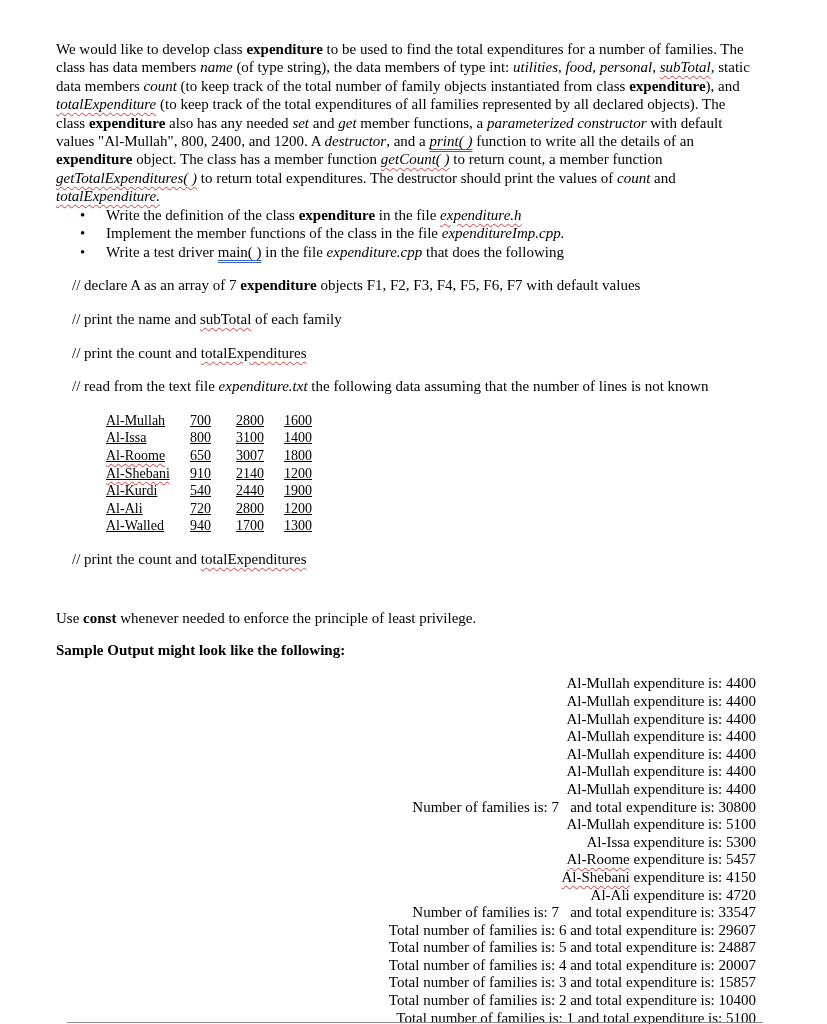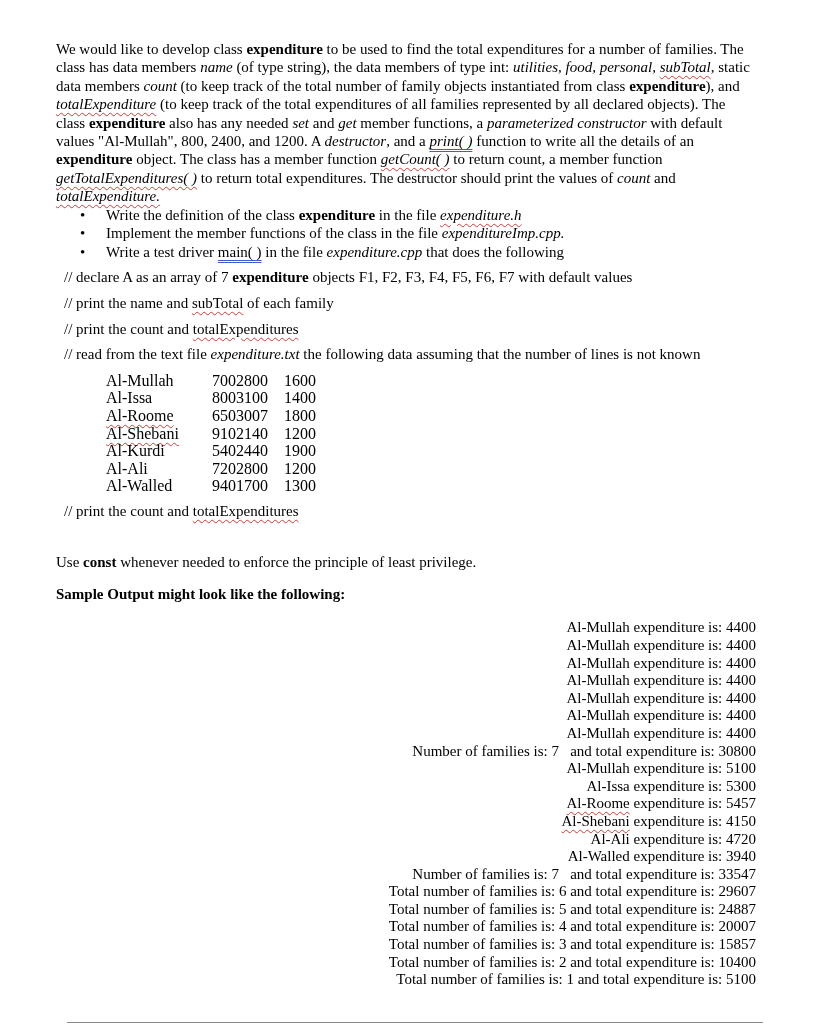--- a/index.html
+++ b/index.html
@@ -5,25 +5,25 @@
   html, body { margin: 0; padding: 0; background: #ffffff; }
   body { width: 827px; height: 1024px; position: relative; overflow: hidden;
          font-family: "Liberation Serif", "DejaVu Serif", serif; color: #000; font-size: 15px; }
   .page { position: absolute; left: 56px; top: 40px; width: 700px; }
   .para { line-height: 18.4px; margin: 0; }
   .sq-red { text-decoration: underline wavy #d23b3b; text-decoration-thickness: 1px; text-underline-offset: 3px; }
   .sq-blue { text-decoration: underline double #3b5fd2; text-decoration-thickness: 1px; text-underline-offset: 3px; }
   ul.bullets { list-style: none; margin: 0; padding: 0; }
   ul.bullets li { position: relative; padding-left: 50px; line-height: 18.6px; }
   ul.bullets li .dot { position: absolute; left: 24px; top: 0; }
-  .comment { line-height: 17.6px; margin: 8px; }
+  .comment { line-height: 17.6px; margin: 16px; }
   table.data { border-collapse: collapse; margin-left: 50px; }
-  table.data td { padding: 0; line-height: 17.6px; font-size: 16px; }
+  table.data td { padding: 0; line-height: 17.6px; font-size: 14px; text-decoration: underline; }
   table.data td.nm { width: 84px; }
-  table.data td.n1 { width: 46px; text-align: right; }
+  table.data td.n1 { width: 46px; text-align: left; }
   table.data td.n2 { width: 48px; text-align: left; }
   table.data td.n3 { width: 46px; }
   .out { line-height: 17.6px; margin: 0; text-align: right; }
   .bottom-line { position: absolute; left: 67px; top: 1022px; width: 696px; height: 1px; background: #8a8a8a; }
 </style>
 </head>
 <body>
 
 <div class="page">
 
@@ -106,21 +106,20 @@
     <p class="out">Al-Mullah expenditure is: 4400</p>
     <p class="out">Al-Mullah expenditure is: 4400</p>
     <p class="out">Al-Mullah expenditure is: 4400</p>
     <p class="out">Al-Mullah expenditure is: 4400</p>
     <p class="out" style="white-space:pre">Number of families is: 7   and total expenditure is: 30800</p>
     <p class="out">Al-Mullah expenditure is: 5100</p>
     <p class="out">Al-Issa expenditure is: 5300</p>
     <p class="out"><span class="sq-red">Al-Roome</span> expenditure is: 5457</p>
     <p class="out"><span class="sq-red">Al-Shebani</span> expenditure is: 4150</p>
     <p class="out">Al-Ali expenditure is: 4720</p>
-    <p class="out">Al-Walled expenditure is: 3940</p>
     <p class="out" style="white-space:pre">Number of families is: 7   and total expenditure is: 33547</p>
     <p class="out">Total number of families is: 6 and total expenditure is: 29607</p>
     <p class="out">Total number of families is: 5 and total expenditure is: 24887</p>
     <p class="out">Total number of families is: 4 and total expenditure is: 20007</p>
     <p class="out">Total number of families is: 3 and total expenditure is: 15857</p>
     <p class="out">Total number of families is: 2 and total expenditure is: 10400</p>
     <p class="out">Total number of families is: 1 and total expenditure is: 5100</p>
     <div style="height:8px"></div>
   </div>
 </div>

